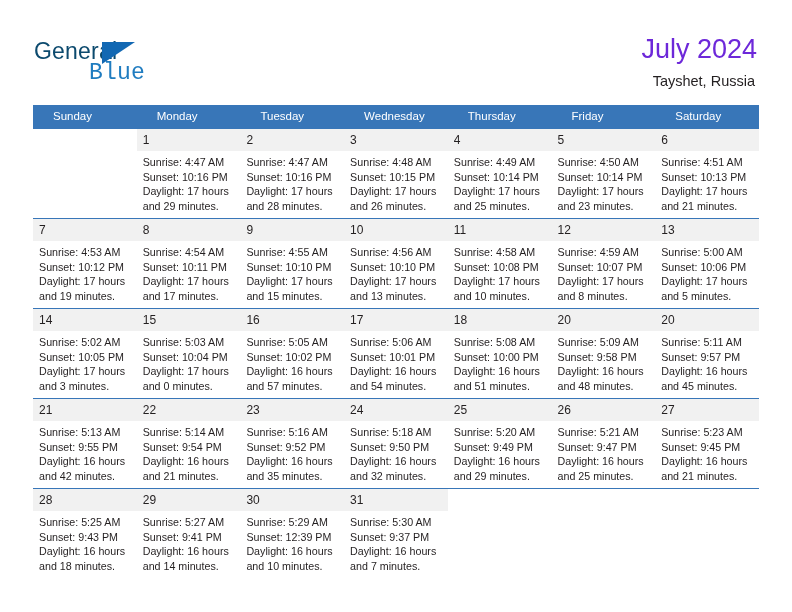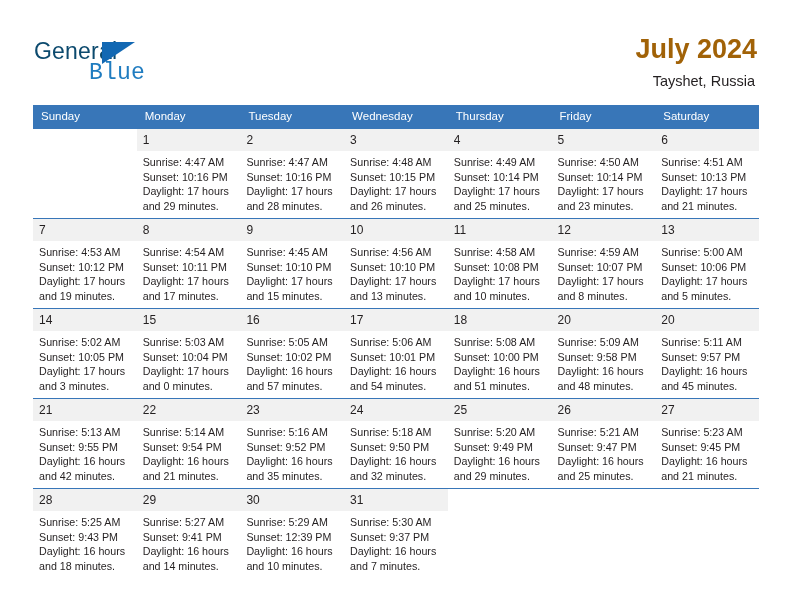--- a/index.html
+++ b/index.html
@@ -65,23 +65,23 @@
     font-family: Liberation Mono, monospace;
   }
   .title-block {
     position: absolute;
     right: 35px;
     top: 33px;
     text-align: right;
   }
   .cal-title {
     font-size: 27px;
-    color: #a16207;
+    color: #6d28d9;
     line-height: 32px;
-    font-weight: bold;
+    font-weight: normal;
     margin: 0;
   }
   .cal-subtitle {
     font-size: 14.5px;
     color: #231f20;
     line-height: 20px;
     margin: 6px 2px 0 0;
   }
 
   
@@ -92,21 +92,21 @@
     width: 726px;
     border-collapse: collapse;
     table-layout: fixed;
   }
   .calendar th {
     background: #3876b8;
     color: #ffffff;
     font-size: 11.5px;
     font-weight: normal;
     text-align: left;
-    padding: 5px 0 6px 8px;
+    padding: 5px 0 6px 20px;
     height: 12px;
     border: none;
   }
   .calendar td {
     vertical-align: top;
     padding: 0;
     border: none;
     border-top: 1px solid #3876b8;
     width: 103.71px;
   }
@@ -270,21 +270,21 @@
                 <div>Sunset: 10:11 PM</div>
                 <div>Daylight: 17 hours</div>
                 <div>and 17 minutes.</div>
               </div>
             </div>
           </td>
           <td>
             <div class="cell-inner">
               <div class="daynum">9</div>
               <div class="details">
-                <div>Sunrise: 4:45 AM</div>
+                <div>Sunrise: 4:55 AM</div>
                 <div>Sunset: 10:10 PM</div>
                 <div>Daylight: 17 hours</div>
                 <div>and 15 minutes.</div>
               </div>
             </div>
           </td>
           <td>
             <div class="cell-inner">
               <div class="daynum">10</div>
               <div class="details">

